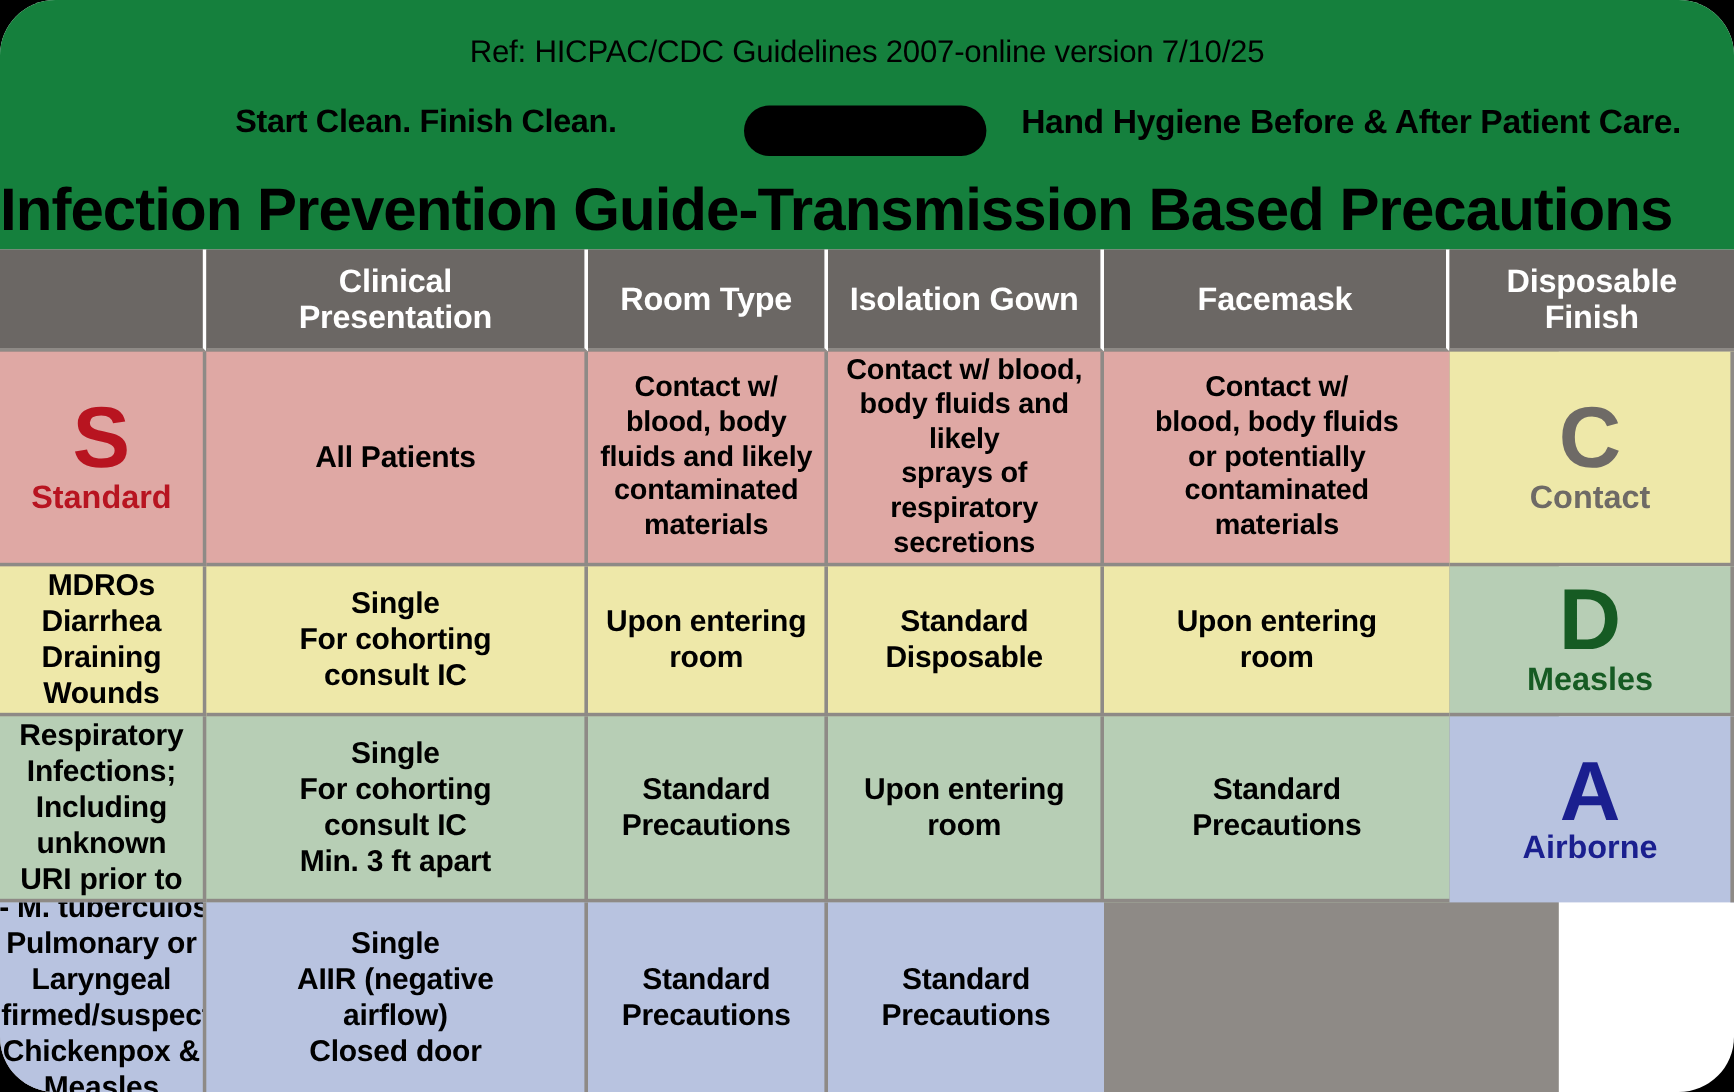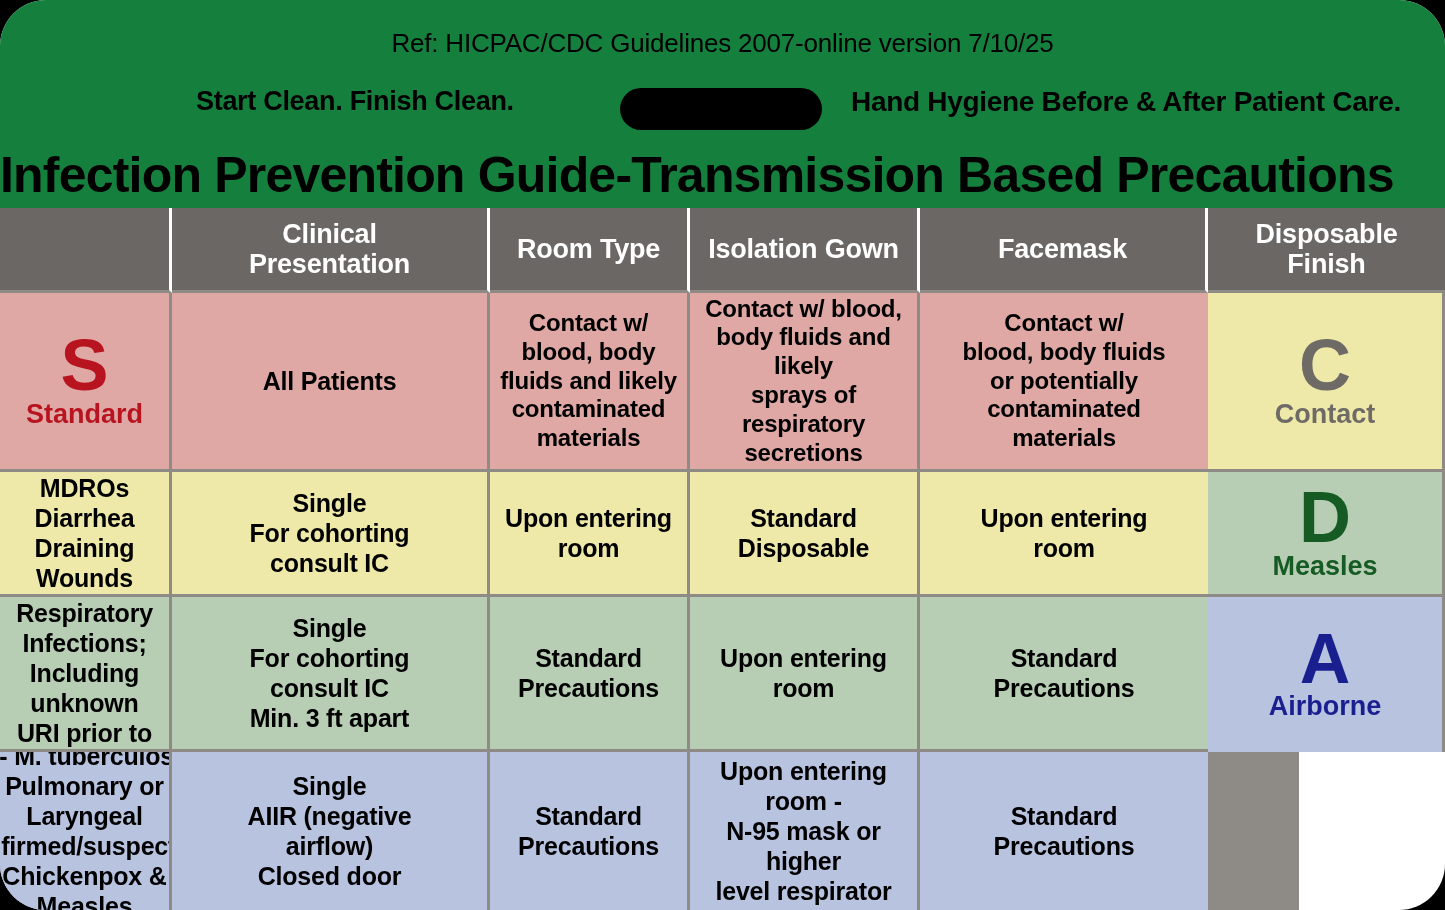--- a/index.html
+++ b/index.html
@@ -259,17 +259,16 @@
     <div class="cell row-droplet body-cell">Upon entering room</div>
     <div class="cell row-droplet body-cell last-col">Standard<br>Precautions</div>
 
     <div class="cell row-airborne cat-cell cat-airborne last-row">
       <div class="cat-letter">A</div>
       <div class="cat-label">Airborne</div>
     </div>
     <div class="cell row-airborne body-cell last-row">TB - M. tuberculosis -<br>Pulmonary or Laryngeal<br>confirmed/suspected.<br>Chickenpox &amp; Measles</div>
     <div class="cell row-airborne body-cell last-row">Single<br>AIIR (negative<br>airflow)<br>Closed door</div>
     <div class="cell row-airborne body-cell last-row">Standard<br>Precautions</div>
-    <div class="cell row-airborne body-cell last-row">Upon entering room -<br>N-95 mask or higher<br>level respirator</div>
     <div class="cell row-airborne body-cell last-col last-row">Standard<br>Precautions</div>
 
   </div>
 </div>
 
 </body></html>

